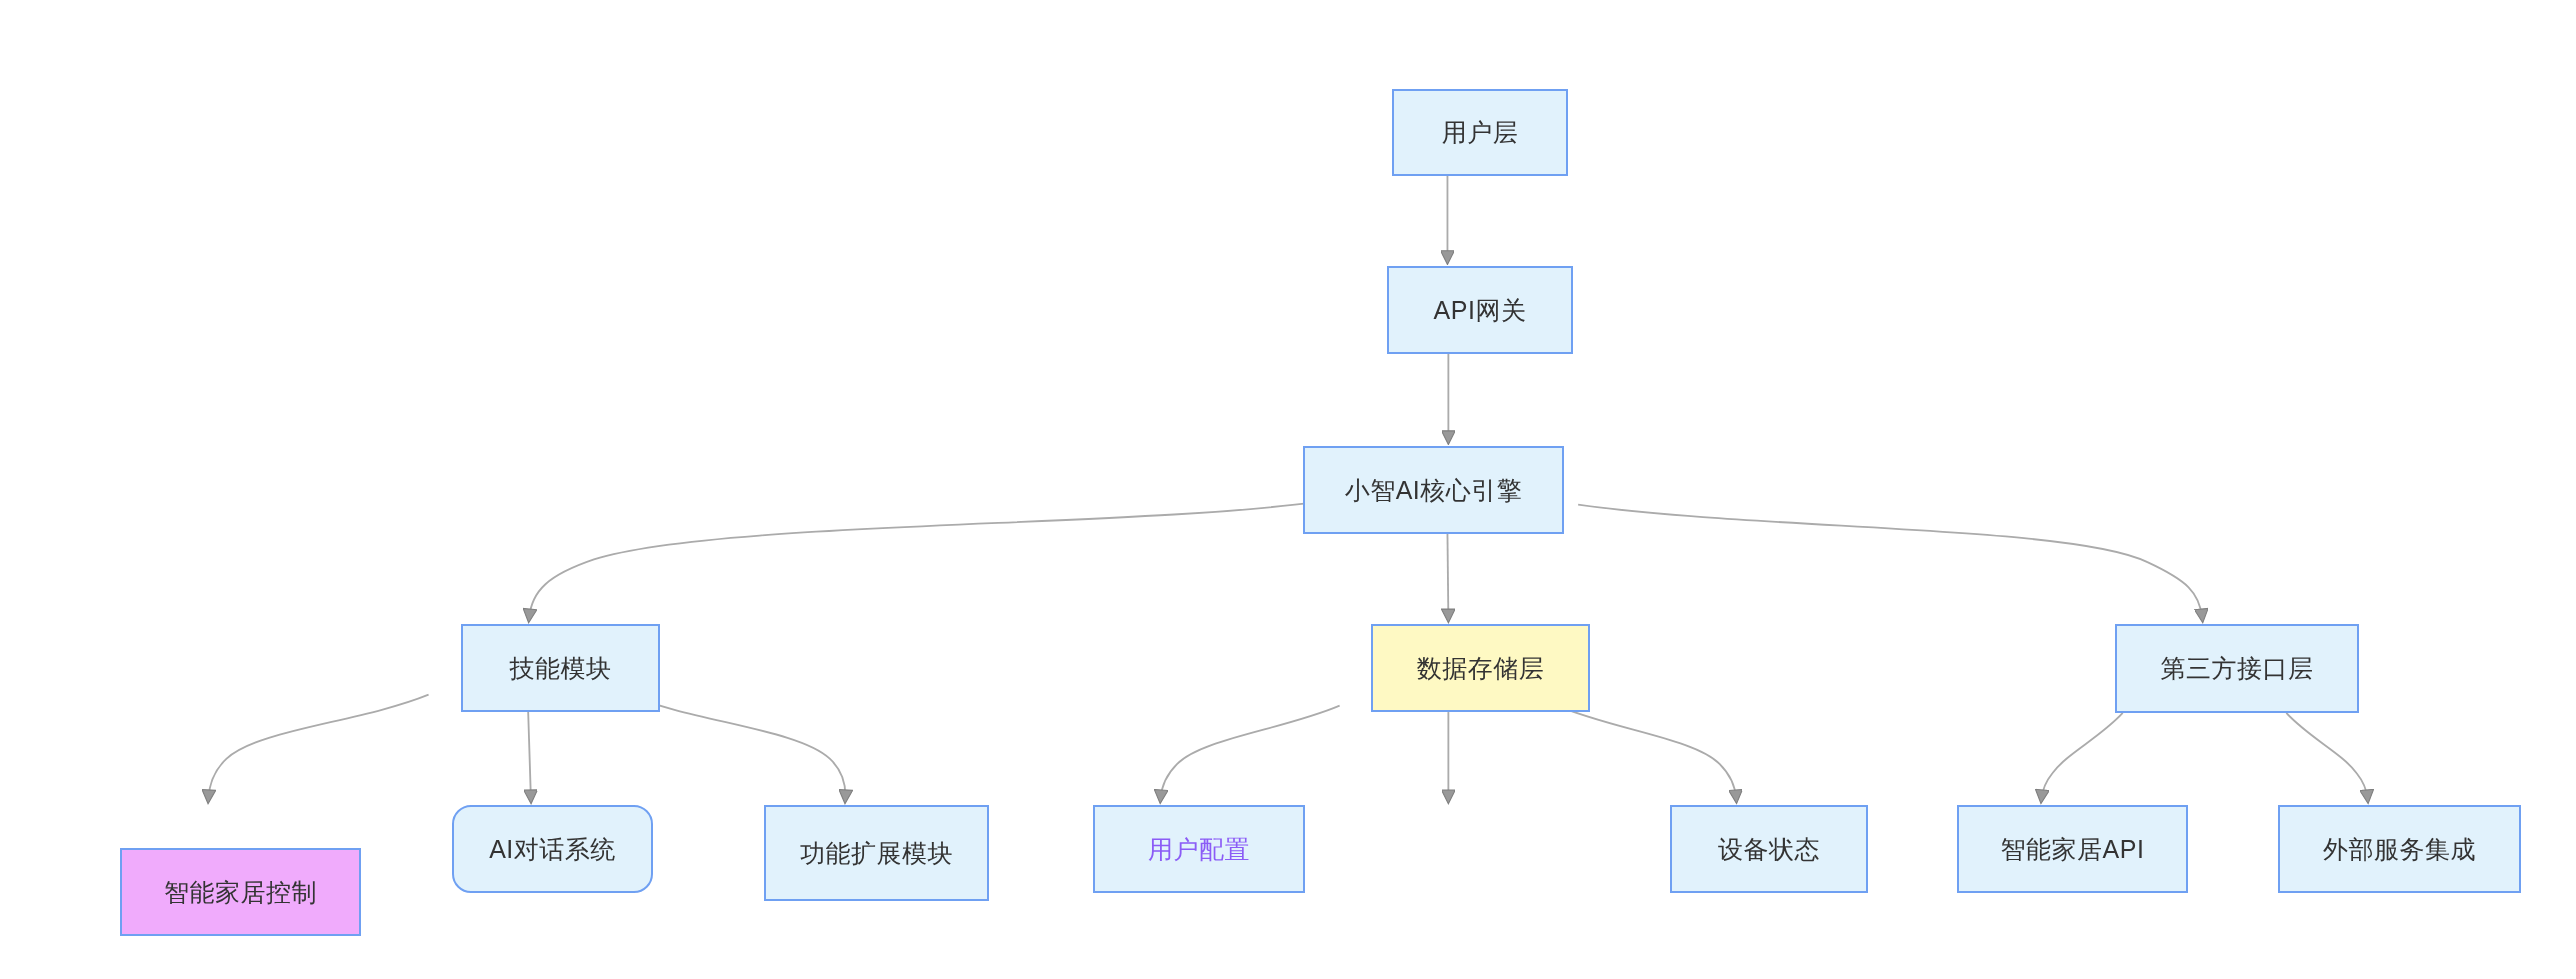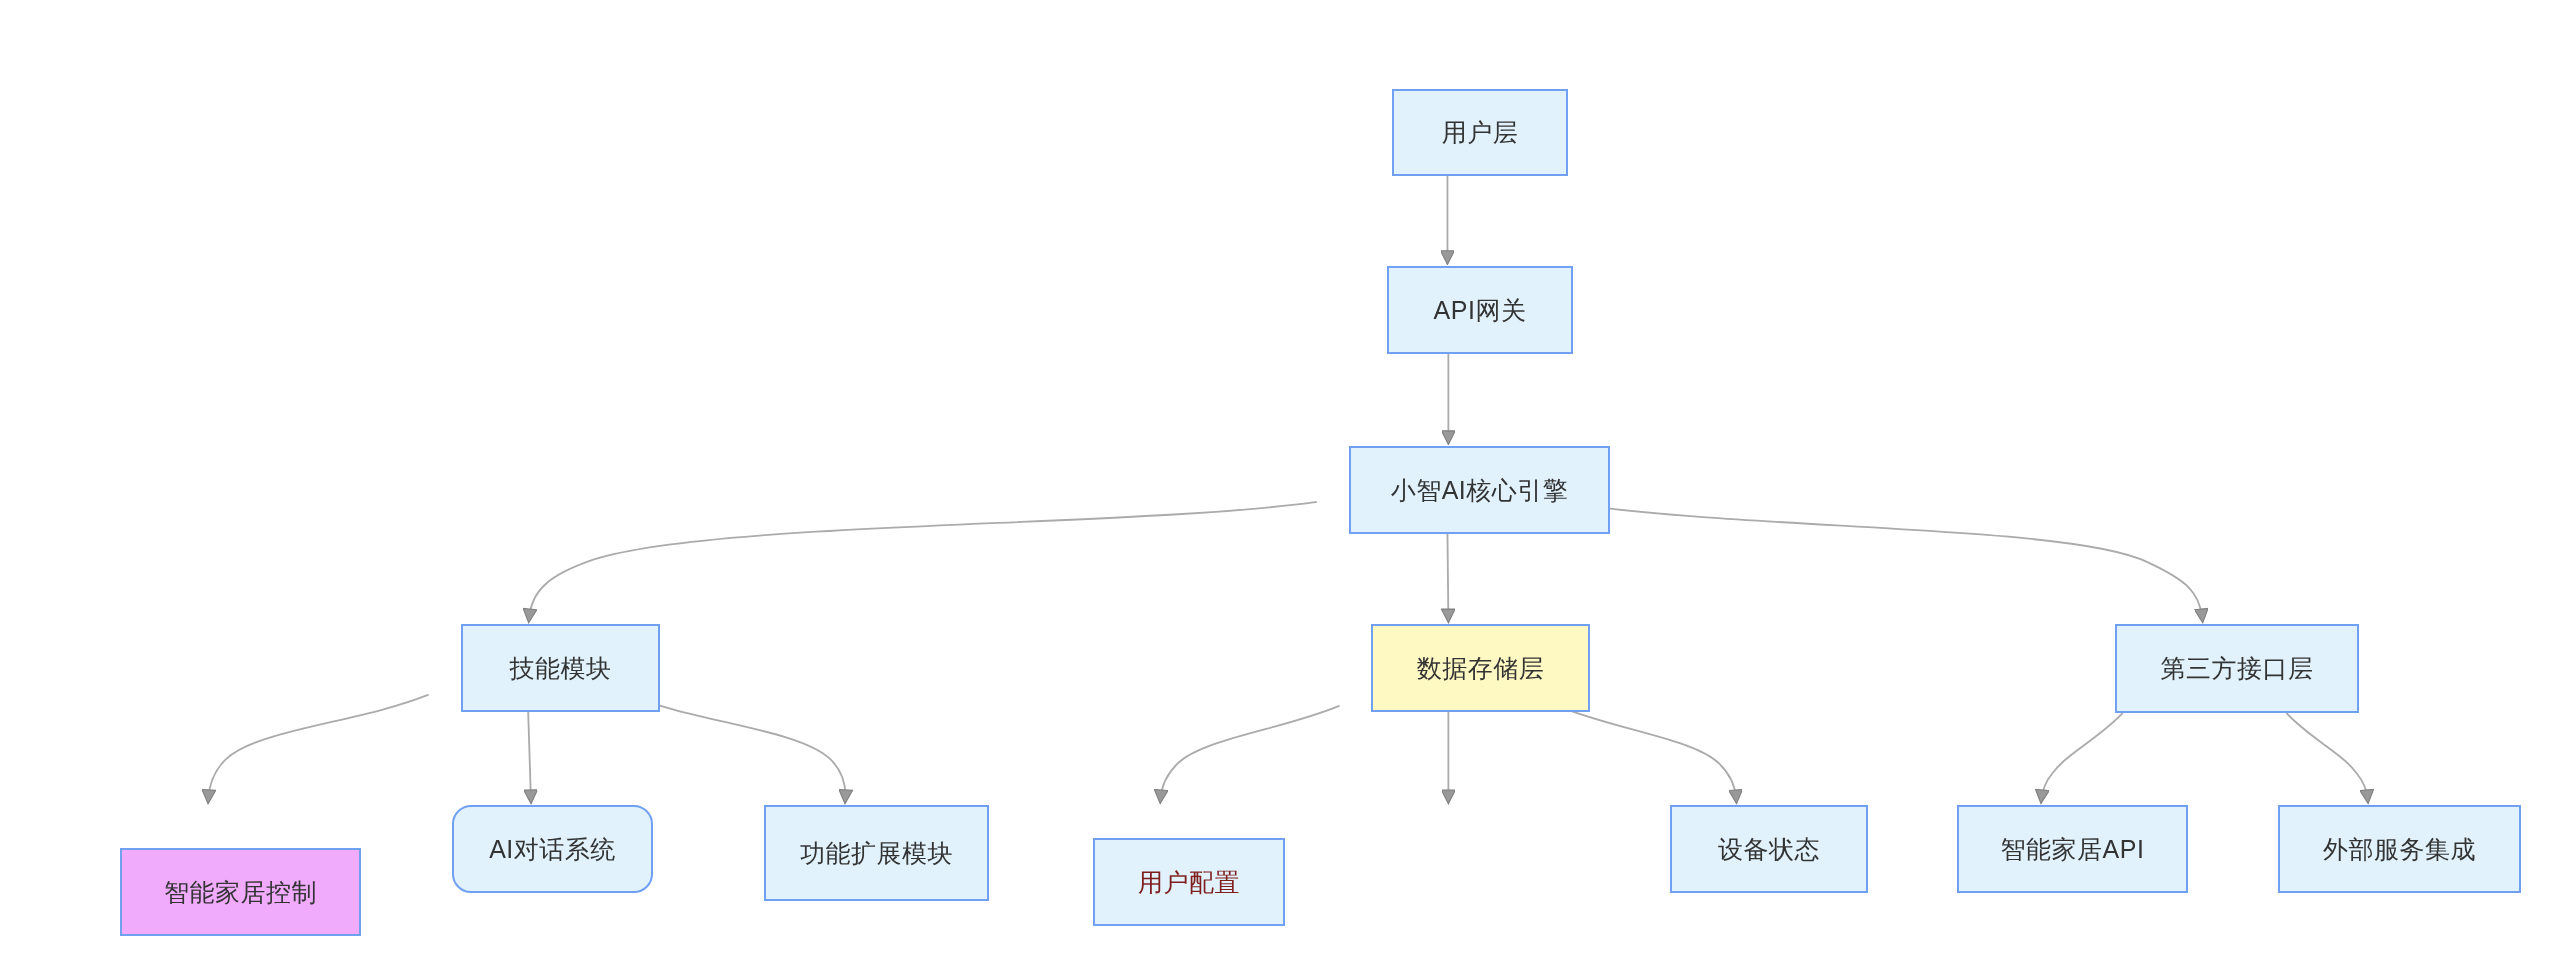--- a/index.html
+++ b/index.html
@@ -68,42 +68,42 @@
         <path d="M 2502 780 C 2528 808, 2563 824, 2579 846 C 2587 856, 2590 864, 2591 874" class="edge-path" stroke="#ABABAB" marker-end="url(#arrowhead)"></path>
       </g>
   </svg>
 
 <div class="node" style="left: 1360px; top: 89px; width: 176px; height: 87px; background: rgb(225, 242, 252); border-color: rgb(111, 160, 242); color: rgb(51, 51, 51);">
       <span>用户层</span>
     </div>
     <div class="node" style="left: 1355px; top: 266px; width: 186px; height: 88px; background: rgb(225, 242, 252); border-color: rgb(111, 160, 242); color: rgb(51, 51, 51);">
       <span>API网关</span>
     </div>
-    <div class="node" style="left: 1317px; top: 446px; width: 261px; height: 88px; background: rgb(225, 242, 252); border-color: rgb(111, 160, 242); color: rgb(51, 51, 51);">
+    <div class="node" style="left: 1271px; top: 446px; width: 261px; height: 88px; background: rgb(225, 242, 252); border-color: rgb(111, 160, 242); color: rgb(51, 51, 51);">
       <span>小智AI核心引擎</span>
     </div>
     <div class="node" style="left: 429px; top: 624px; width: 199px; height: 88px; background: rgb(225, 242, 252); border-color: rgb(111, 160, 242); color: rgb(51, 51, 51);">
       <span>技能模块</span>
     </div>
     <div class="node" style="left: 1339px; top: 624px; width: 219px; height: 88px; background: #fef9c3; border-color: rgb(111, 160, 242); color: rgb(51, 51, 51);">
       <span>数据存储层</span>
     </div>
     <div class="node" style="left: 2083px; top: 624px; width: 244px; height: 89px; background: rgb(225, 242, 252); border-color: rgb(111, 160, 242); color: rgb(51, 51, 51);">
       <span>第三方接口层</span>
     </div>
     <div class="node" style="left: 88px; top: 848px; width: 241px; height: 88px; background: #f0abfc; border-color: rgb(111, 160, 242); color: rgb(51, 51, 51);">
       <span>智能家居控制</span>
     </div>
     <div class="node" style="left: 420px; top: 805px; width: 201px; height: 88px; background: rgb(225, 242, 252); border-color: rgb(111, 160, 242); color: rgb(51, 51, 51); border-radius: 19px;">
       <span>AI对话系统</span>
     </div>
     <div class="node" style="left: 732px; top: 805px; width: 225px; height: 96px; background: rgb(225, 242, 252); border-color: rgb(111, 160, 242); color: rgb(51, 51, 51);">
       <span>功能扩展模块</span>
     </div>
-    <div class="node" style="left: 1061px; top: 838px; width: 192px; height: 88px; background: rgb(225, 242, 252); border-color: rgb(111, 160, 242); color: #7f1d1d;">
+    <div class="node" style="left: 1061px; top: 805px; width: 212px; height: 88px; background: rgb(225, 242, 252); border-color: rgb(111, 160, 242); color: #8b5cf6;">
       <span>用户配置</span>
     </div>
     <div class="node" style="left: 1638px; top: 805px; width: 198px; height: 88px; background: rgb(225, 242, 252); border-color: rgb(111, 160, 242); color: rgb(51, 51, 51);">
       <span>设备状态</span>
     </div>
     <div class="node" style="left: 1925px; top: 805px; width: 231px; height: 88px; background: rgb(225, 242, 252); border-color: rgb(111, 160, 242); color: rgb(51, 51, 51);">
       <span>智能家居API</span>
     </div>
     <div class="node" style="left: 2246px; top: 805px; width: 243px; height: 88px; background: rgb(225, 242, 252); border-color: rgb(111, 160, 242); color: rgb(51, 51, 51);">
       <span>外部服务集成</span>

